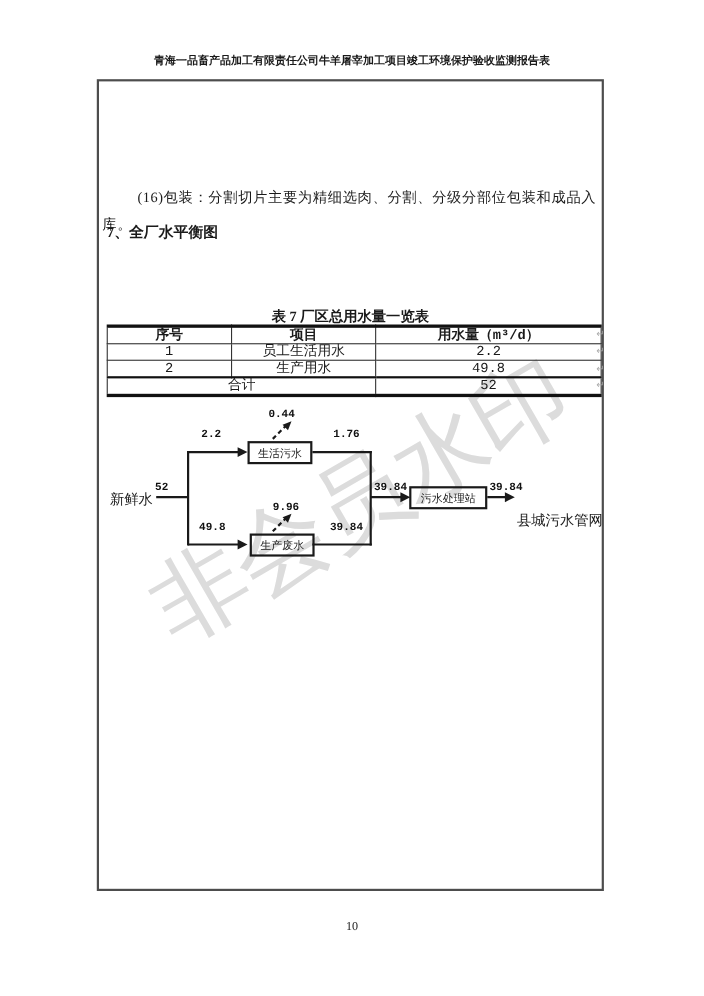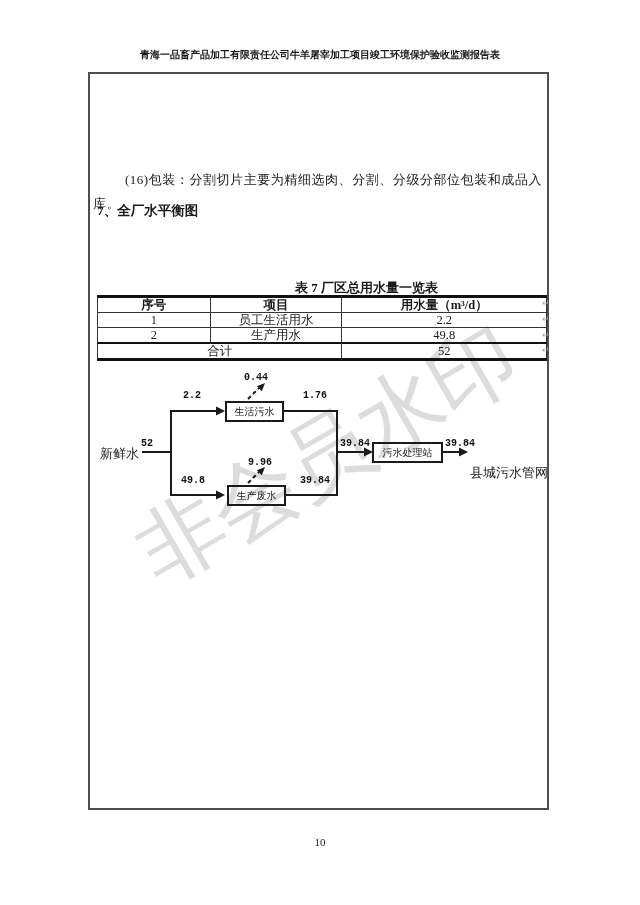--- a/index.html
+++ b/index.html
@@ -66,21 +66,20 @@
     font-weight: bold;
   }
   .p-survey { top: 152px; }
 
   .table-title {
     position: absolute;
     left: 0; top: 205px; width: 457px;
     text-align: center;
     font-size: 13px;
     font-weight: bold;
-    margin-left: 48px;
   }
 
   table.water-table {
     position: absolute;
     left: 7px; top: 221px;
     width: 450px;
     border-collapse: collapse;
     font-size: 12.5px;
     border-top: 3px solid #111;
     border-bottom: 3px solid #111;
@@ -88,20 +87,21 @@
     border-right: 1px solid #333;
   }
   table.water-table th, table.water-table td {
     border: 1px solid #333;
     text-align: center;
     vertical-align: middle;
     padding: 0;
     height: 15px;
     line-height: 14px;
     font-weight: normal;
+    font-family: Liberation Mono, monospace;
   }
   table.water-table th { font-weight: bold; height: 16px; }
   table.water-table .col-no { width: 113px; }
   table.water-table .col-item { width: 132px; }
   table.water-table .col-amount { width: 205px; }
   table.water-table tr.total-row td { border-top: 2px solid #111; height: 14px; }
 
   .pilcrow {
     position: absolute;
     left: 452px;

